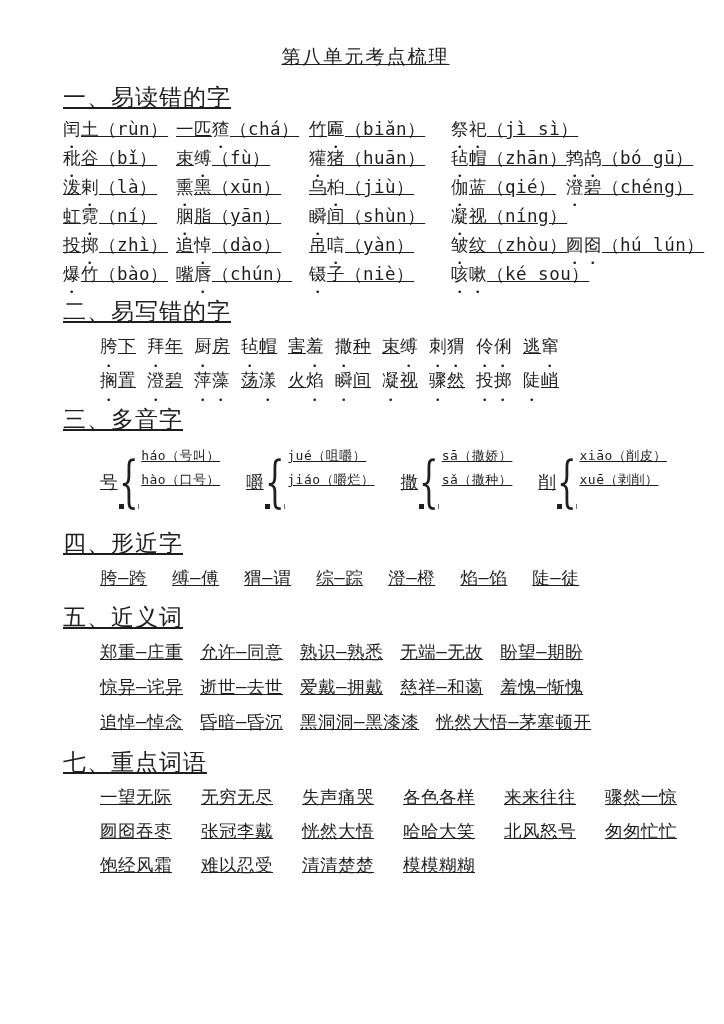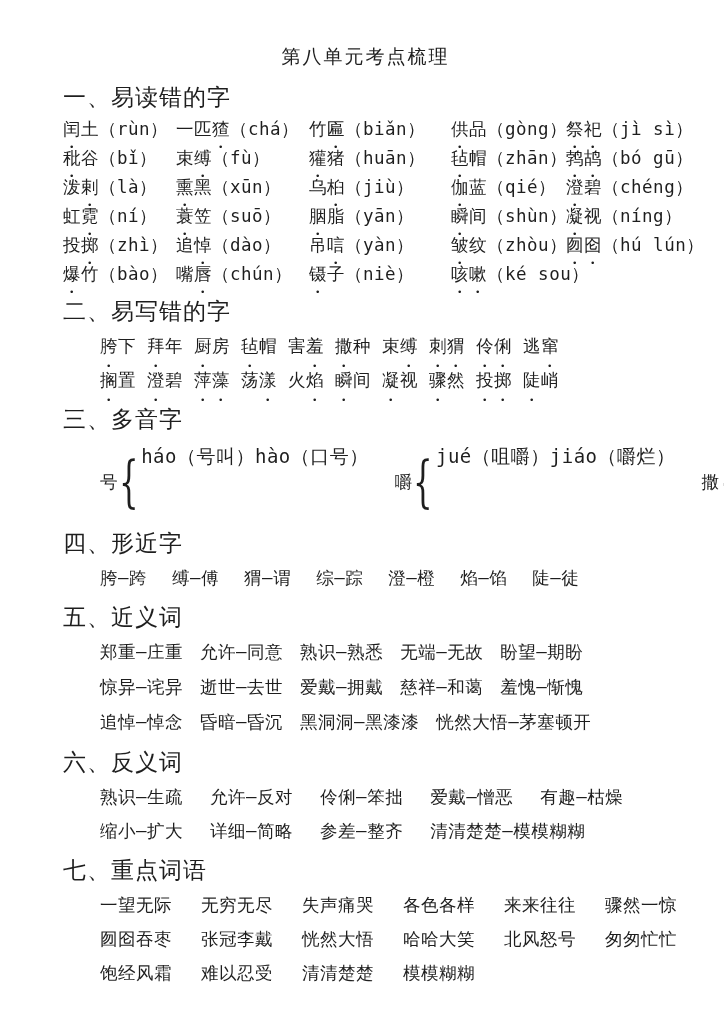--- a/index.html
+++ b/index.html
@@ -3,21 +3,21 @@
 <meta charset="utf-8">
 <style>
   html, body { margin: 0; padding: 0; }
   body {
     width: 724px; height: 1024px;
     background: #ffffff;
     color: #1e1e1e;
     font-family: "DejaVu Sans Mono", "DejaVu Sans", sans-serif;
     overflow: hidden;
   }
-  .page { padding: 44px 56px 0 63px; box-sizing: border-box; }
+  .page { padding: 44px 56px 0 63px; box-sizing: border-box; text-decoration: underline; }
   .title {
     text-align: center;
     font-size: 19px;
     font-weight: 400;
     margin: 0 0 15px 0;
     letter-spacing: 2px;
   }
   .heading {
     font-size: 23px;
     line-height: 24px;
@@ -71,59 +71,58 @@
     font-family: "DejaVu Serif", serif;
     font-size: 56px;
     font-weight: 400;
     line-height: 78px;
     transform: scaleX(0.55);
     margin: 0 -5px 0 -7px;
     user-select: none;
   }
   .dyz-opts {
     display: flex;
+    flex-direction: column;
     justify-content: flex-start;
     height: 76px;
-    font-size: 19px;
+    font-size: 13px;
   }
   .dyz-opt { line-height: 24px; white-space: nowrap; letter-spacing: 0.5px; }
 </style>
 </head>
 <body>
 
 <div class="page">
   <h1 class="title">第八单元考点梳理</h1>
   <div id="sections">
       <section class="sec sec-easy-misread">
         <div class="heading">一、易读错的字</div>
         <div class="rows">
           <div class="row">
             <span class="word"><span class="dot-char">闰</span>土（rùn）</span>
             <span class="word">一匹<span class="dot-char">猹</span>（chá）</span>
             <span class="word">竹<span class="dot-char">匾</span>（biǎn）</span>
-            <span class="word"><span class="dot-char">供</span>品（gòng）</span>
             <span class="word"><span class="dot-char">祭</span><span class="dot-char">祀</span>（jì sì）</span>
           </div>
           <div class="row">
             <span class="word"><span class="dot-char">秕</span>谷（bǐ）</span>
             <span class="word">束<span class="dot-char">缚</span>（fù）</span>
             <span class="word"><span class="dot-char">獾</span>猪（huān）</span>
             <span class="word"><span class="dot-char">毡</span>帽（zhān）</span>
             <span class="word"><span class="dot-char">鹁</span><span class="dot-char">鸪</span>（bó gū）</span>
           </div>
           <div class="row">
             <span class="word">泼<span class="dot-char">剌</span>（là）</span>
             <span class="word"><span class="dot-char">熏</span>黑（xūn）</span>
             <span class="word">乌<span class="dot-char">桕</span>（jiù）</span>
             <span class="word"><span class="dot-char">伽</span>蓝（qié）</span>
             <span class="word"><span class="dot-char">澄</span>碧（chéng）</span>
           </div>
           <div class="row">
             <span class="word">虹<span class="dot-char">霓</span>（ní）</span>
-            <span class="word"><span class="dot-char">蓑</span>笠（suō）</span>
             <span class="word"><span class="dot-char">胭</span>脂（yān）</span>
             <span class="word"><span class="dot-char">瞬</span>间（shùn）</span>
             <span class="word"><span class="dot-char">凝</span>视（níng）</span>
           </div>
           <div class="row">
             <span class="word">投<span class="dot-char">掷</span>（zhì）</span>
             <span class="word">追<span class="dot-char">悼</span>（dào）</span>
             <span class="word">吊<span class="dot-char">唁</span>（yàn）</span>
             <span class="word"><span class="dot-char">皱</span>纹（zhòu）</span>
             <span class="word"><span class="dot-char">囫</span><span class="dot-char">囵</span>（hú lún）</span>
@@ -234,38 +233,20 @@
             <span class="word">羞愧—惭愧</span>
           </div>
           <div class="row">
             <span class="word">追悼—悼念</span>
             <span class="word">昏暗—昏沉</span>
             <span class="word">黑洞洞—黑漆漆</span>
             <span class="word">恍然大悟—茅塞顿开</span>
           </div>
         </div>
       </section>
-      <section class="sec sec-antonyms">
-        <div class="heading">六、反义词</div>
-        <div class="rows indent">
-          <div class="row">
-            <span class="word">熟识—生疏</span>
-            <span class="word">允许—反对</span>
-            <span class="word">伶俐—笨拙</span>
-            <span class="word">爱戴—憎恶</span>
-            <span class="word">有趣—枯燥</span>
-          </div>
-          <div class="row">
-            <span class="word">缩小—扩大</span>
-            <span class="word">详细—简略</span>
-            <span class="word">参差—整齐</span>
-            <span class="word">清清楚楚—模模糊糊</span>
-          </div>
-        </div>
-      </section>
       <section class="sec sec-key-words">
         <div class="heading">七、重点词语</div>
         <div class="rows indent">
           <div class="row">
             <span class="word">一望无际</span>
             <span class="word">无穷无尽</span>
             <span class="word">失声痛哭</span>
             <span class="word">各色各样</span>
             <span class="word">来来往往</span>
             <span class="word">骤然一惊</span>

